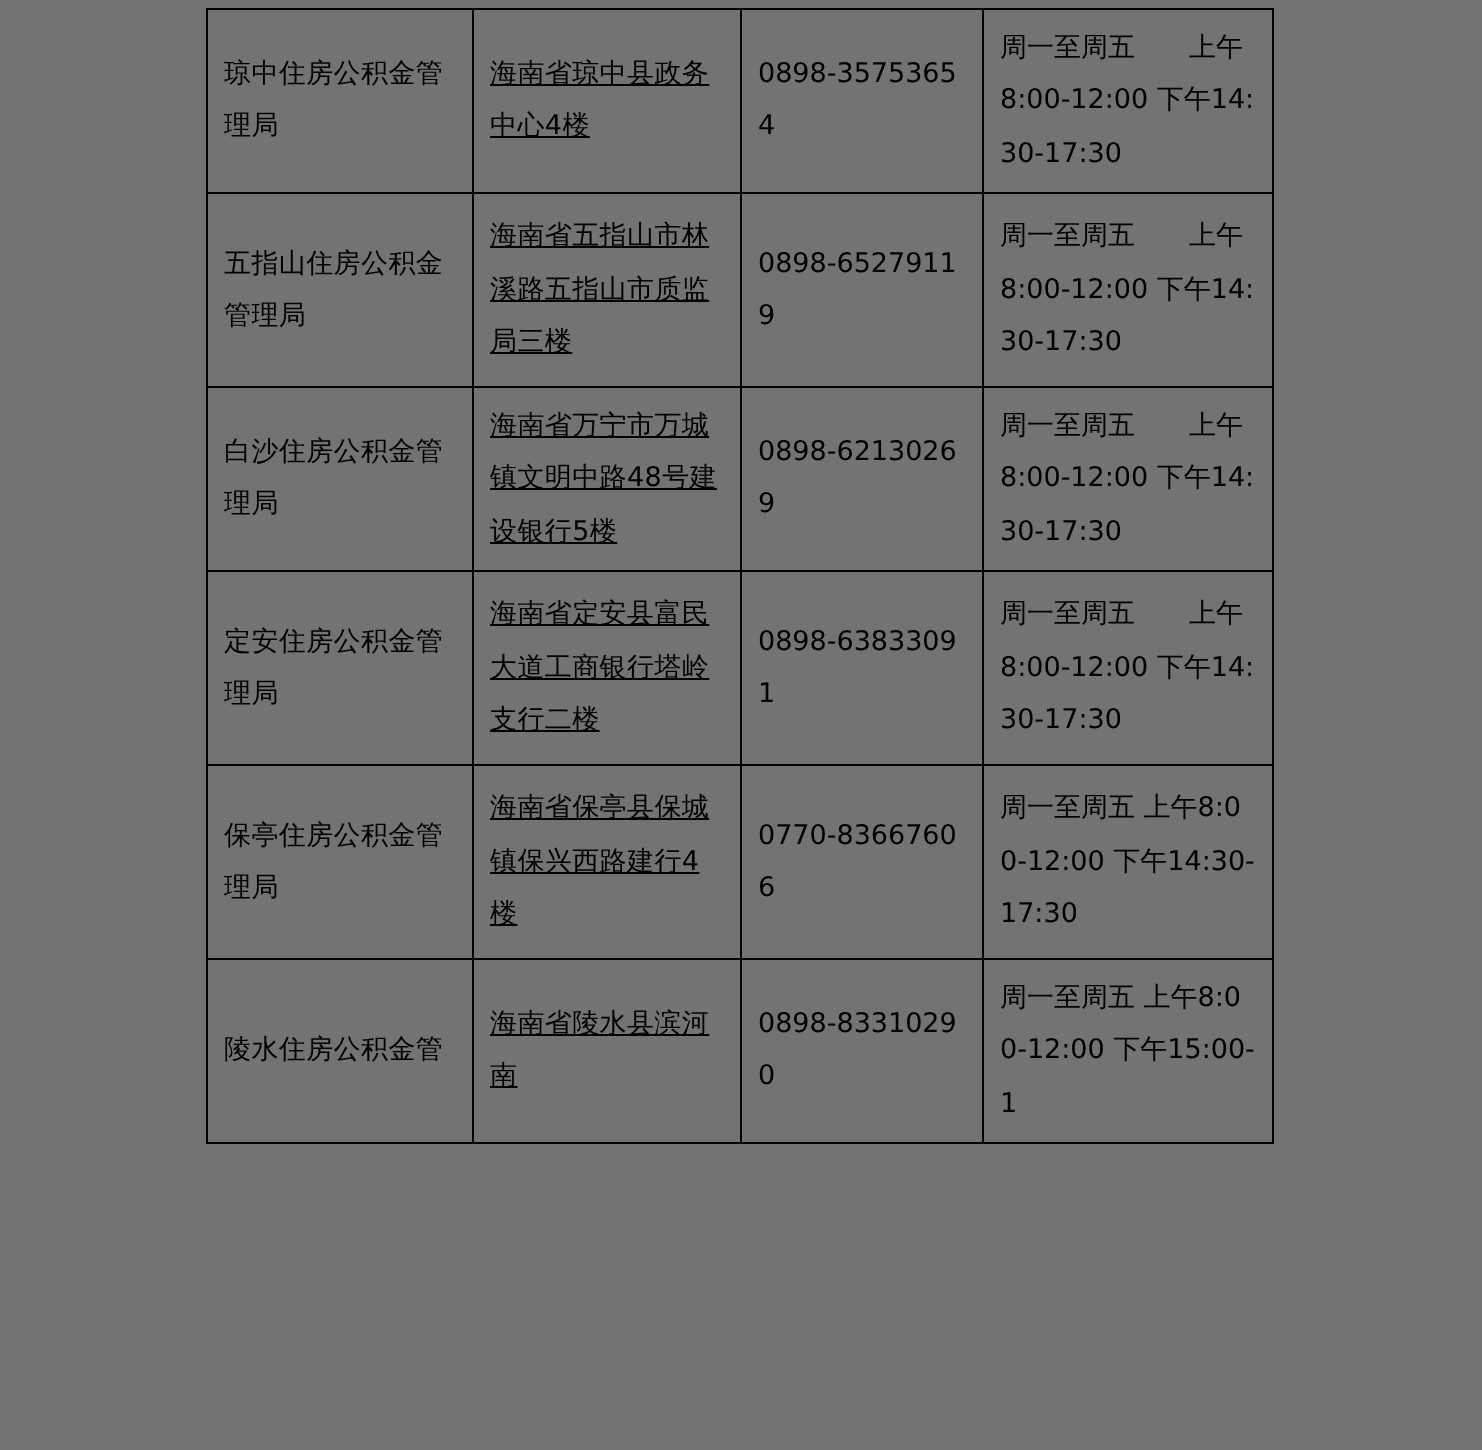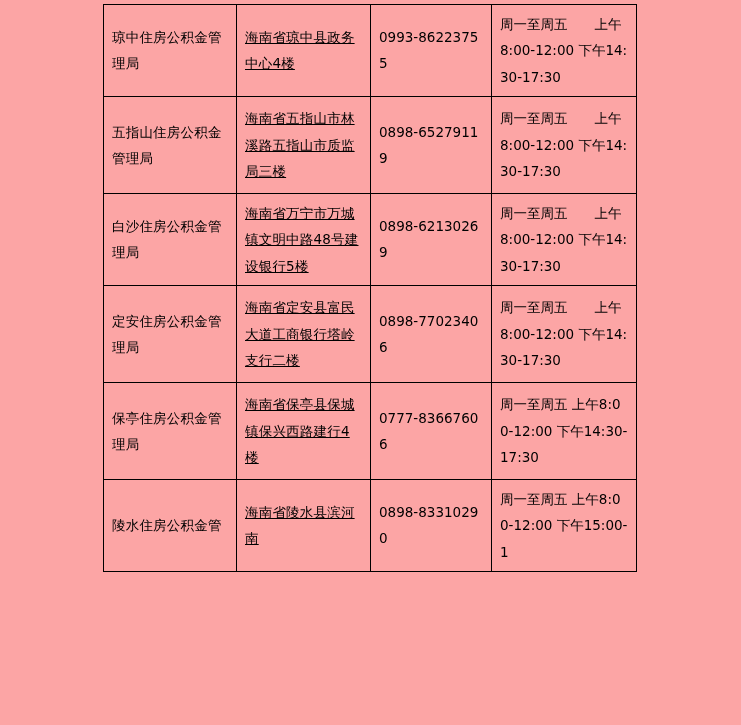--- a/index.html
+++ b/index.html
@@ -11,21 +11,21 @@
     width: 741px;
     height: 725px;
     font-family: "DejaVu Sans", sans-serif;
     color: #000000;
     overflow: hidden;
   }
   .page {
     position: relative;
     width: 741px;
     height: 725px;
-    background: #fca5a5;
+    background: #737373;
   }
   table.contact-table {
     position: absolute;
     left: 103px;
     top: 4px;
     width: 533px;
     border-collapse: collapse;
     table-layout: fixed;
   }
   table.contact-table td {
@@ -73,45 +73,45 @@
     <colgroup>
       <col class="c-name">
       <col class="c-addr">
       <col class="c-phone">
       <col class="c-hours">
     </colgroup>
     <tbody>
       <tr class="r0">
         <td class="name-cell">琼中住房公积金管理局</td>
         <td class="addr-cell">海南省琼中县政务中心4楼</td>
-        <td class="phone-cell">0993-86223755</td>
+        <td class="phone-cell">0898-35753654</td>
         <td class="hours-cell">周一至周五　　上午8:00-12:00 下午14:30-17:30</td>
       </tr>
       <tr class="r2">
         <td class="name-cell">五指山住房公积金管理局</td>
         <td class="addr-cell">海南省五指山市林溪路五指山市质监局三楼</td>
         <td class="phone-cell">0898-65279119</td>
         <td class="hours-cell">周一至周五　　上午8:00-12:00 下午14:30-17:30</td>
       </tr>
       <tr class="r3">
         <td class="name-cell">白沙住房公积金管理局</td>
         <td class="addr-cell">海南省万宁市万城镇文明中路48号建设银行5楼</td>
         <td class="phone-cell">0898-62130269</td>
         <td class="hours-cell">周一至周五　　上午8:00-12:00 下午14:30-17:30</td>
       </tr>
       <tr class="r4">
         <td class="name-cell">定安住房公积金管理局</td>
         <td class="addr-cell">海南省定安县富民大道工商银行塔岭支行二楼</td>
-        <td class="phone-cell">0898-77023406</td>
+        <td class="phone-cell">0898-63833091</td>
         <td class="hours-cell">周一至周五　　上午8:00-12:00 下午14:30-17:30</td>
       </tr>
       <tr class="r6">
         <td class="name-cell">保亭住房公积金管理局</td>
         <td class="addr-cell">海南省保亭县保城镇保兴西路建行4楼</td>
-        <td class="phone-cell">0777-83667606</td>
+        <td class="phone-cell">0770-83667606</td>
         <td class="hours-cell">周一至周五 上午8:00-12:00 下午14:30-17:30</td>
       </tr>
       <tr class="r7">
         <td class="name-cell">陵水住房公积金管</td>
         <td class="addr-cell">海南省陵水县滨河南</td>
         <td class="phone-cell">0898-83310290</td>
         <td class="hours-cell">周一至周五 上午8:00-12:00 下午15:00-1</td>
       </tr>
     </tbody>
   </table>

